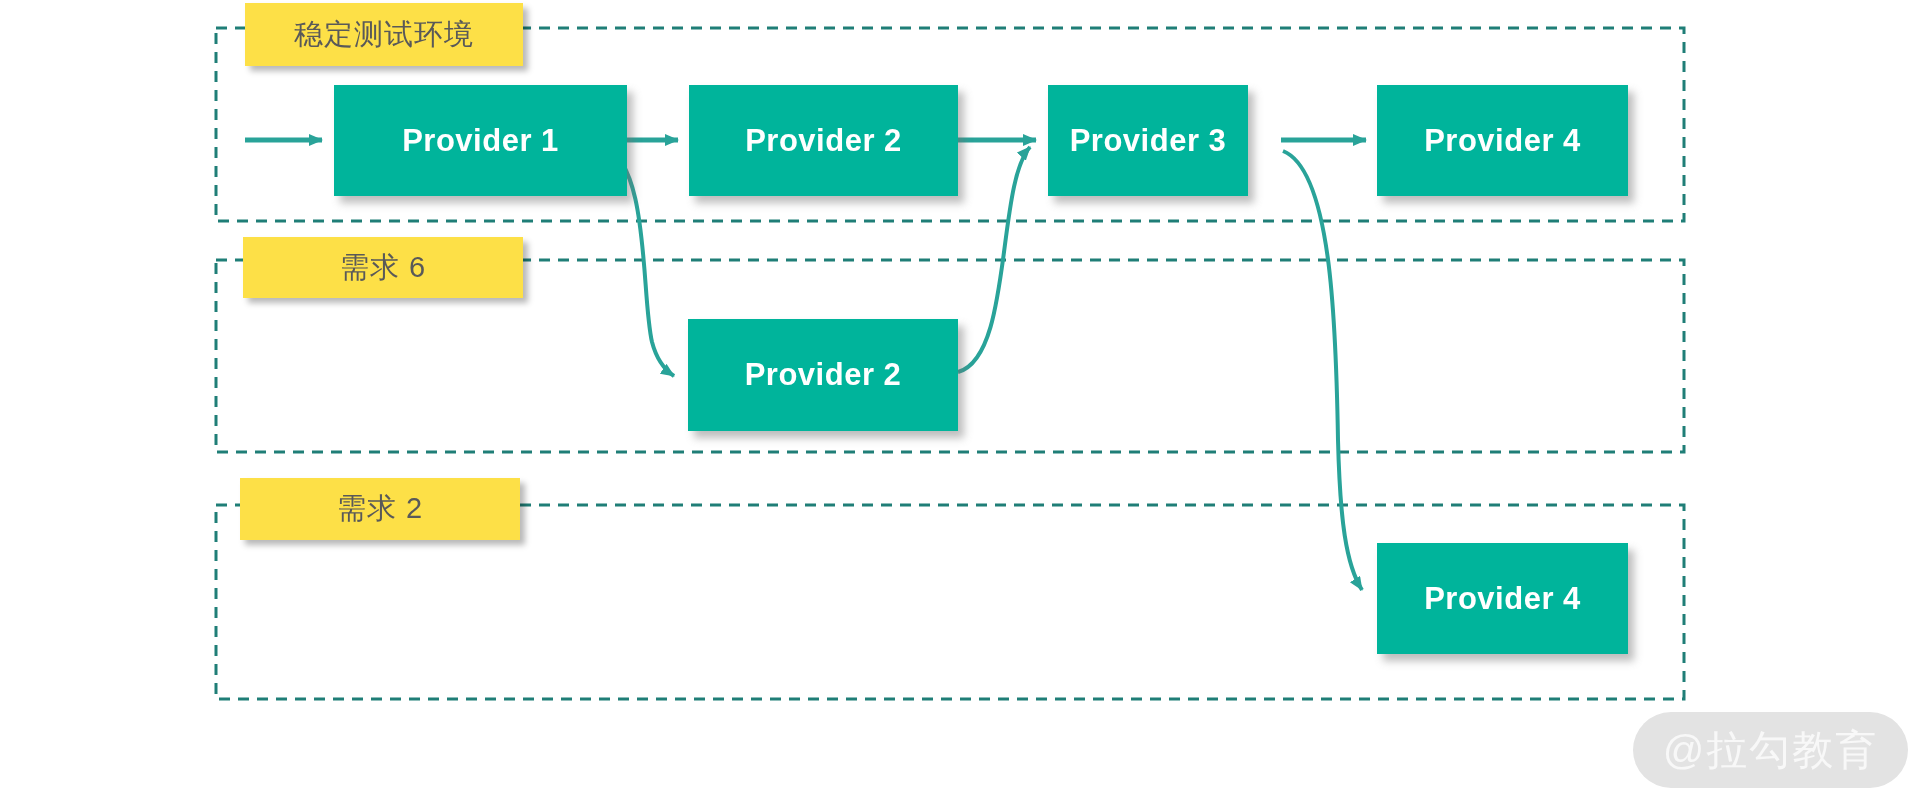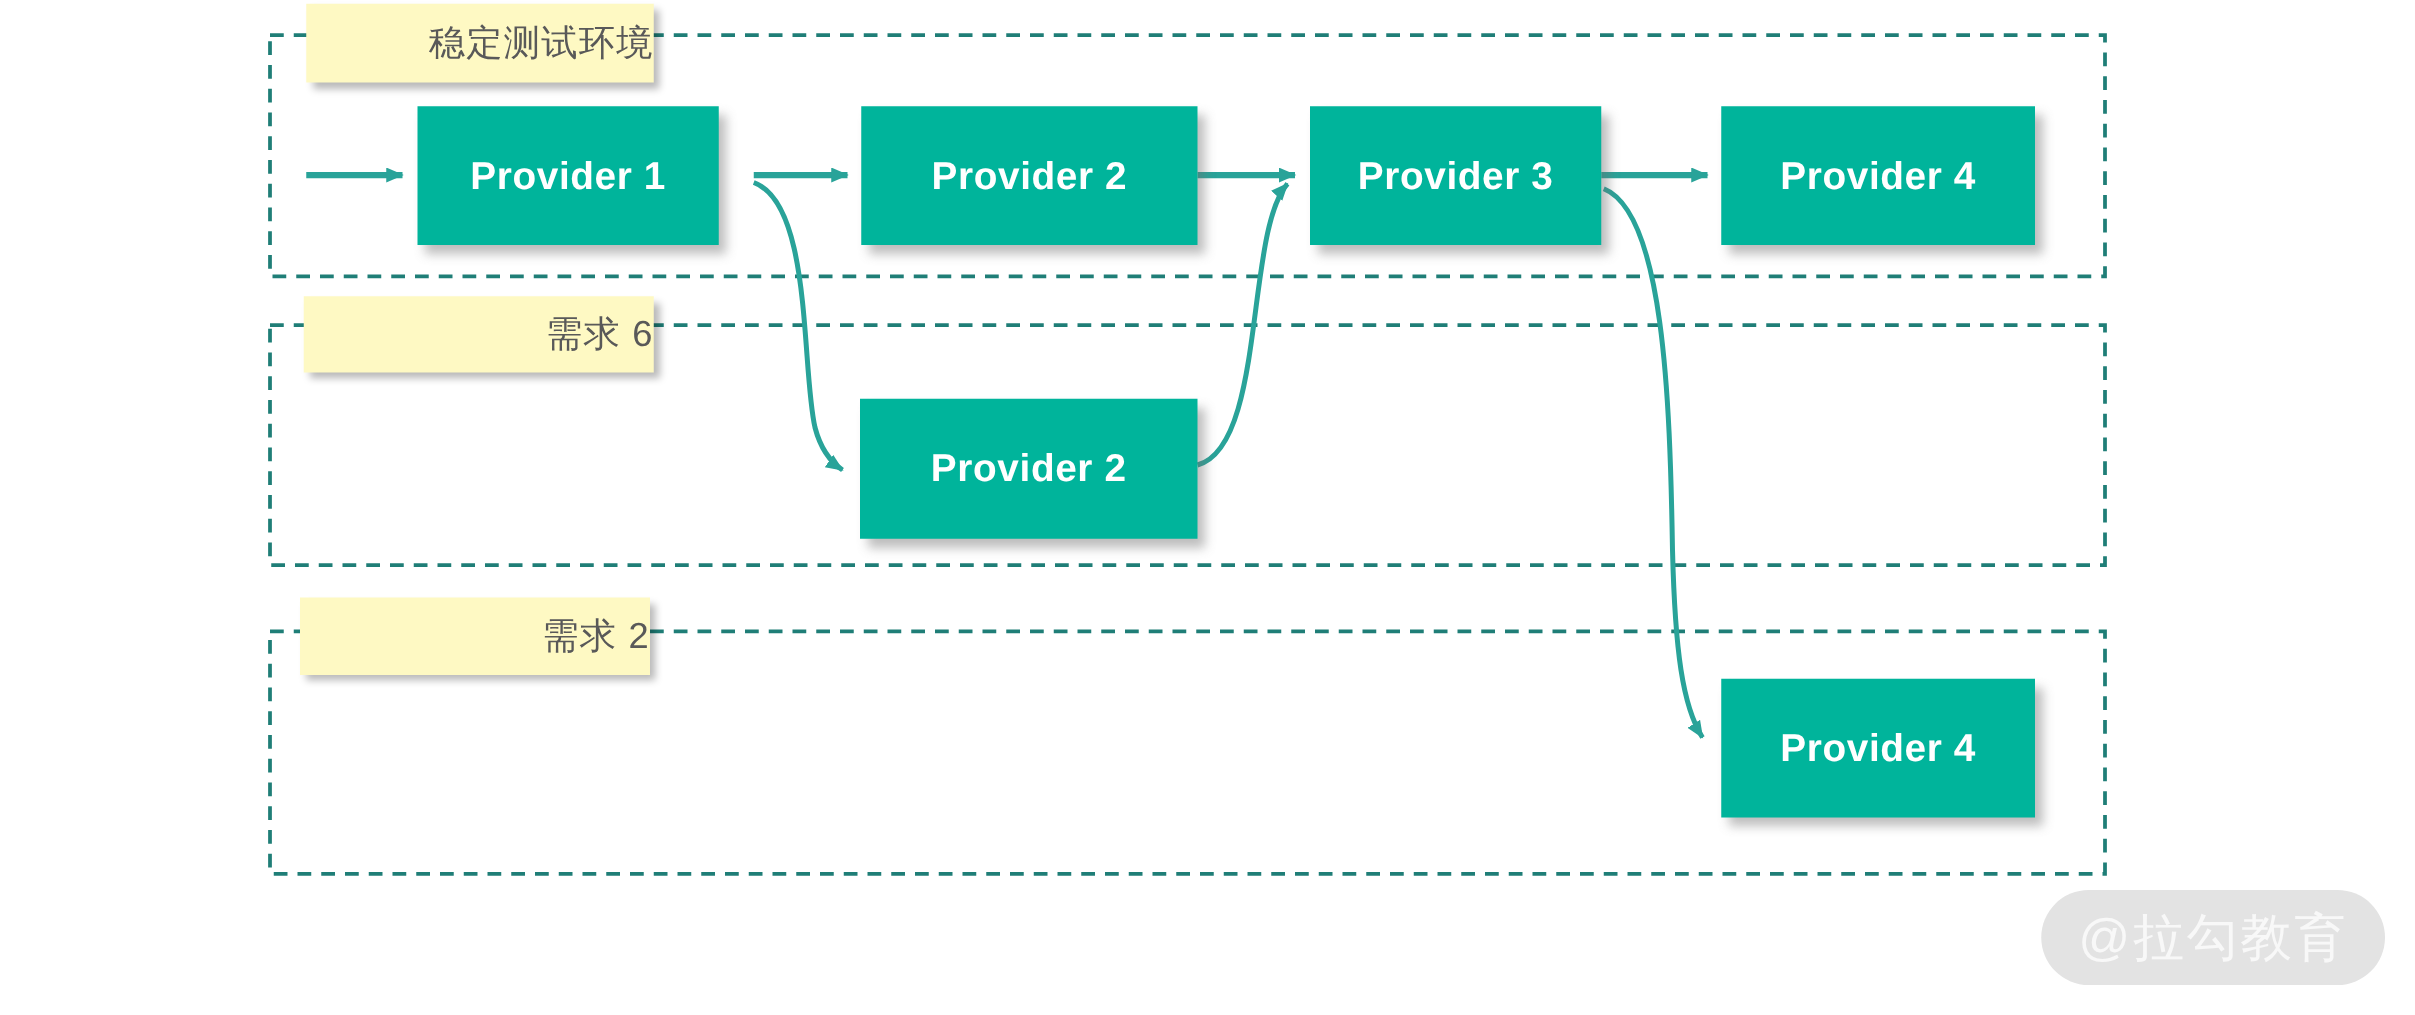--- a/index.html
+++ b/index.html
@@ -15,39 +15,39 @@
     position:absolute;
     background:#00b49b;
     color:#ffffff;
     display:flex;align-items:center;justify-content:center;
     font-size:31px;font-weight:600;letter-spacing:.5px;
     box-shadow:6px 7px 8px rgba(110,110,110,.45);
     z-index:2;
   }
   .chip{
     position:absolute;
-    background:#fef9c3;
+    background:#fde047;
     color:#595959;
-    display:flex;align-items:center;justify-content:flex-end;
+    display:flex;align-items:center;justify-content:center;
     font-size:29px;font-weight:500;letter-spacing:1px;
     box-shadow:5px 5px 6px rgba(0,0,0,.28);
     z-index:3;
   }
   .watermark{
     position:absolute;
     left:1633px;top:712px;width:275px;height:76px;
     background:#e3e3e3;border-radius:38px;
     display:flex;align-items:center;justify-content:center;
     color:#f8f8f8;font-size:41px;font-weight:500;letter-spacing:2px;
     z-index:2;
   }
   
-  #n-p1{left:334px;top:85px;width:241px;height:111px;}
+  #n-p1{left:334px;top:85px;width:293px;height:111px;}
   #n-p2{left:689px;top:85px;width:269px;height:111px;}
-  #n-p3{left:1048px;top:85px;width:233px;height:111px;}
+  #n-p3{left:1048px;top:85px;width:200px;height:111px;}
   #n-p4{left:1377px;top:85px;width:251px;height:111px;}
   
   #n-p2b{left:688px;top:319px;width:270px;height:112px;}
   #n-p4b{left:1377px;top:543px;width:251px;height:111px;}
   
   #chip-env {left:245px;top:3px;  width:278px;height:63px;}
   #chip-req1{left:243px;top:237px;width:280px;height:61px;}
   #chip-req2{left:240px;top:478px;width:280px;height:62px;}
 </style>
 </head>

